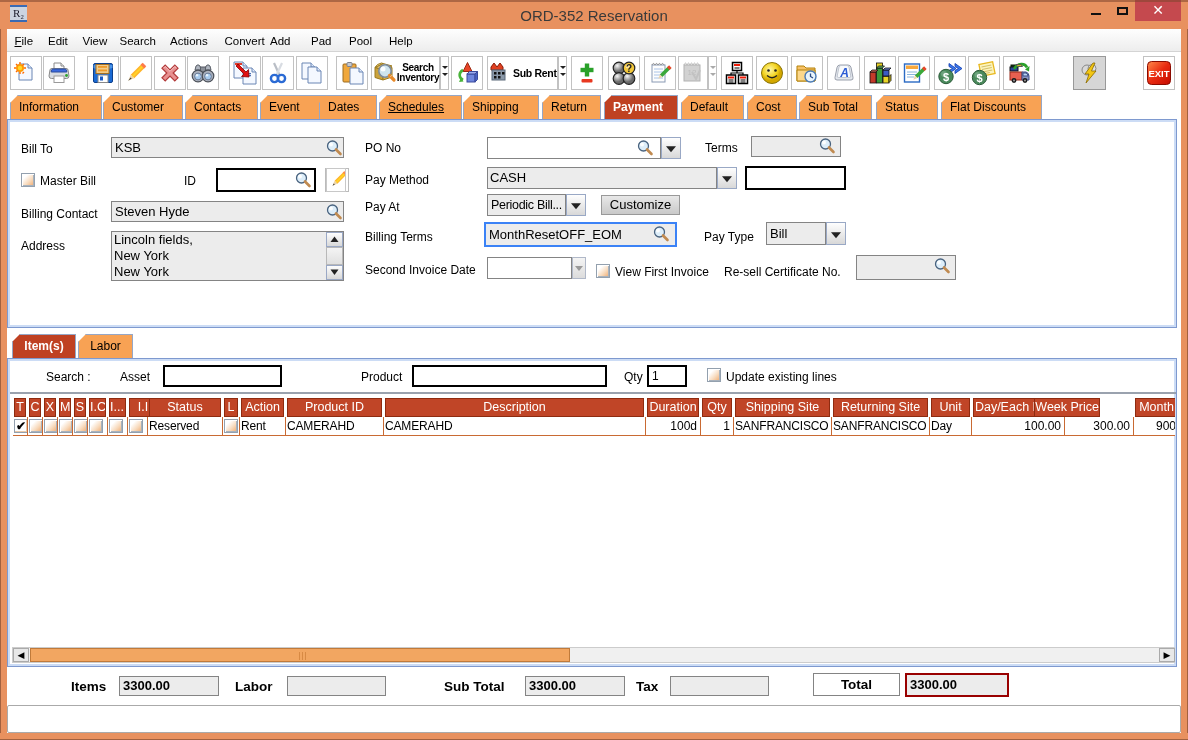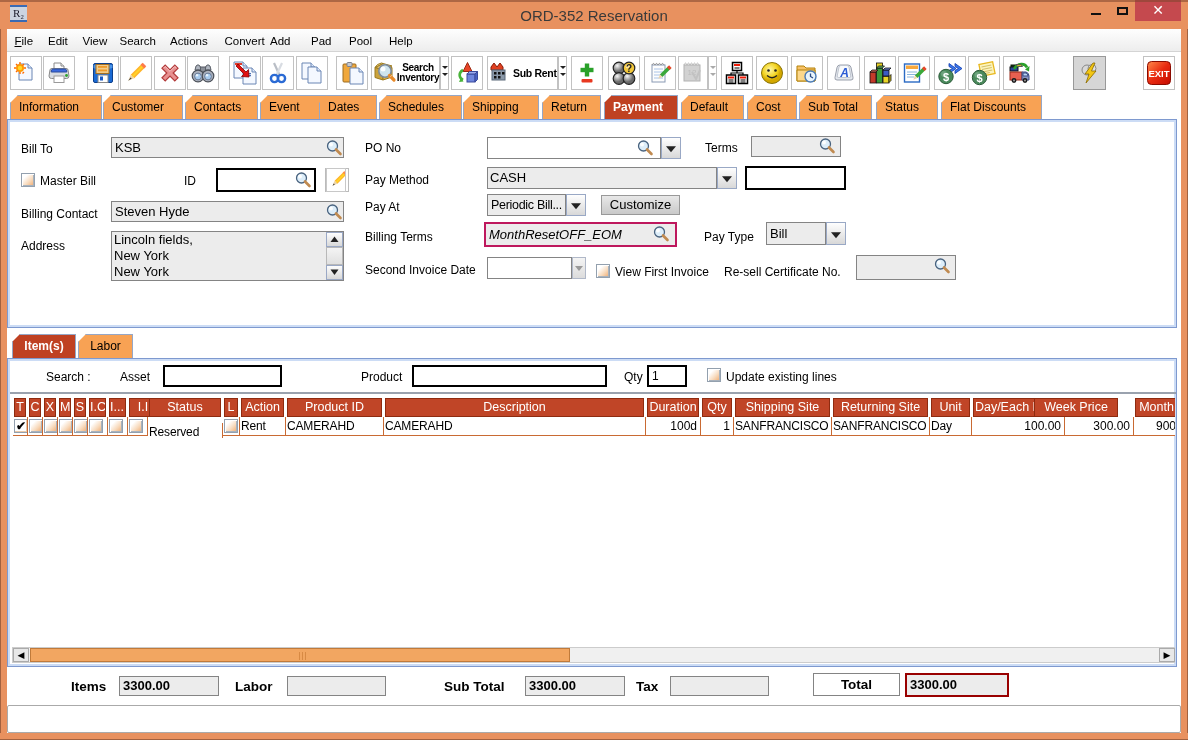--- a/index.html
+++ b/index.html
@@ -388,21 +388,21 @@
         <text x="13" y="16.5" font-size="9.5" font-weight="bold" fill="#fff" text-anchor="middle" font-family="Liberation Sans">EXIT</text>
       </svg>
     </div>
   </div>
 
 <div class="tab" style="left:10px;width:92px;">Information</div>
 <div class="tab" style="left:103px;width:80px;">Customer</div>
 <div class="tab" style="left:185px;width:73px;">Contacts</div>
 <div class="tab" style="left:260px;width:79px;">Event</div>
 <div class="tab" style="left:319px;width:58px;">Dates</div>
-<div class="tab" style="left:379px;width:83px;">Schedules</div>
+<div class="tab" style="left:379px;width:83px;text-decoration:underline;">Schedules</div>
 <div class="tab" style="left:463px;width:76px;">Shipping</div>
 <div class="tab" style="left:542px;width:59px;">Return</div>
 <div class="tab tabsel" style="left:604px;width:74px;">Payment</div>
 <div class="tab" style="left:681px;width:63px;">Default</div>
 <div class="tab" style="left:747px;width:50px;">Cost</div>
 <div class="tab" style="left:799px;width:73px;">Sub Total</div>
 <div class="tab" style="left:876px;width:62px;">Status</div>
 <div class="tab" style="left:941px;width:101px;">Flat Discounts</div>
 
 <div class="ab" style="left:7px;top:119px;width:1170px;height:209px;border:1px solid #7e99cf;box-shadow:inset 0 0 0 2px #ccdcf5;background:#fff;"></div>
@@ -426,21 +426,21 @@
 <div class="fld" style="left:751px;top:136px;width:90px;height:21px;"></div>
 <div class="lbl" style="left:365px;top:173px;">Pay Method</div>
 <div class="fld" style="left:487px;top:167px;width:230px;height:22px;line-height:20px;padding-left:2px;">CASH</div>
 <div class="arrbtn" style="left:717px;top:167px;width:20px;height:22px;"></div>
 <div class="wfld" style="left:745px;top:166px;width:101px;height:24px;"></div>
 <div class="lbl" style="left:365px;top:200px;">Pay At</div>
 <div class="fld" style="left:487px;top:194px;width:79px;height:22px;line-height:20px;padding-left:3px;font-size:12.5px;letter-spacing:-0.3px;">Periodic Bill...</div>
 <div class="arrbtn" style="left:566px;top:194px;width:20px;height:22px;"></div>
 <div class="ab" style="left:601px;top:195px;width:79px;height:20px;background:linear-gradient(#e8e8e8,#c9c9c9);border:1px solid #999;text-align:center;line-height:18px;font-size:13px;">Customize</div>
 <div class="lbl" style="left:365px;top:230px;">Billing Terms</div>
-<div class="ab" style="left:484px;top:222px;width:193px;height:25px;border:2px solid #be185d;background:#ececec;line-height:21px;padding-left:3px;font-size:13px;font-style:italic;">MonthResetOFF_EOM</div>
+<div class="ab" style="left:484px;top:222px;width:193px;height:25px;border:2px solid #3b82f6;background:#ececec;line-height:21px;padding-left:3px;font-size:13px;">MonthResetOFF_EOM</div>
 <div class="lbl" style="left:704px;top:230px;">Pay Type</div>
 <div class="fld" style="left:766px;top:222px;width:60px;height:23px;line-height:21px;padding-left:3px;">Bill</div>
 <div class="arrbtn" style="left:826px;top:222px;width:20px;height:23px;"></div>
 <div class="lbl" style="left:365px;top:263px;">Second Invoice Date</div>
 <div class="ab" style="left:487px;top:257px;width:85px;height:22px;background:#fff;border:1px solid #848484;"></div>
 <div class="ab" style="left:572px;top:257px;width:14px;height:22px;background:linear-gradient(#f4f4f4,#dcdcdc);border:1px solid #b0b8c8;">
     <div style="position:absolute;left:2px;top:8px;border-left:4px solid transparent;border-right:4px solid transparent;border-top:5px solid #999;"></div>
   </div>
 <div class="cb" style="left:596px;top:264px;"></div>
 <div class="lbl" style="left:615px;top:265px;">View First Invoice</div>
@@ -534,21 +534,21 @@
     <div class="hdrcell" style="left:211px;width:14px;">L</div>
     <div class="hdrcell" style="left:228px;width:43px;">Action</div>
     <div class="hdrcell" style="left:274px;width:95px;">Product ID</div>
     <div class="hdrcell" style="left:372px;width:259px;">Description</div>
     <div class="hdrcell" style="left:634px;width:52px;">Duration</div>
     <div class="hdrcell" style="left:689px;width:30px;">Qty</div>
     <div class="hdrcell" style="left:722px;width:95px;">Shipping Site</div>
     <div class="hdrcell" style="left:820px;width:95px;">Returning Site</div>
     <div class="hdrcell" style="left:918px;width:39px;">Unit</div>
     <div class="hdrcell" style="left:960px;width:90px;">Day/Each Price</div>
-    <div class="hdrcell" style="left:1021px;width:84px;">Week Price</div>
+    <div class="hdrcell" style="left:1021px;width:66px;text-align:right;">Week Price</div>
     <div class="hdrcell" style="left:1122px;width:43px;">Month Price</div>
     <div class="cell" style="left:0px;width:15px;">
       <div style="position:absolute;left:1px;top:2px;width:14px;height:14px;border:1px solid #93a0ae;background:#fff;box-shadow:inset -1px -1px 0 #e8c8a8;font-size:12px;line-height:13px;text-align:center;font-weight:bold;">✔</div>
     </div>
     <div class="cell" style="left:15px;width:15px;">
       <div class="cbx"></div>
     </div>
     <div class="cell" style="left:30px;width:15px;">
       <div class="cbx"></div>
     </div>
@@ -560,21 +560,21 @@
     </div>
     <div class="cell" style="left:75px;width:20px;">
       <div class="cbx"></div>
     </div>
     <div class="cell" style="left:95px;width:20px;">
       <div class="cbx"></div>
     </div>
     <div class="cell" style="left:115px;width:20px;">
       <div class="cbx"></div>
     </div>
-    <div class="cell" style="left:135px;width:75px;margin-top:6px;"><span style="padding-left:1px;letter-spacing:-0.15px;">Reserved</span></div>
+    <div class="cell" style="left:135px;width:75px;"><span style="padding-left:1px;letter-spacing:-0.15px;">Reserved</span></div>
     <div class="cell" style="left:210px;width:17px;">
       <div class="cbx"></div>
     </div>
     <div class="cell" style="left:227px;width:46px;"><span style="padding-left:1px;letter-spacing:-0.15px;">Rent</span></div>
     <div class="cell" style="left:273px;width:98px;"><span style="padding-left:1px;letter-spacing:-0.15px;">CAMERAHD</span></div>
     <div class="cell" style="left:371px;width:262px;"><span style="padding-left:1px;letter-spacing:-0.15px;">CAMERAHD</span></div>
     <div class="cell" style="left:633px;width:55px;">
       <span style="position:absolute;right:3px;">100d</span>
     </div>
     <div class="cell" style="left:688px;width:33px;">

